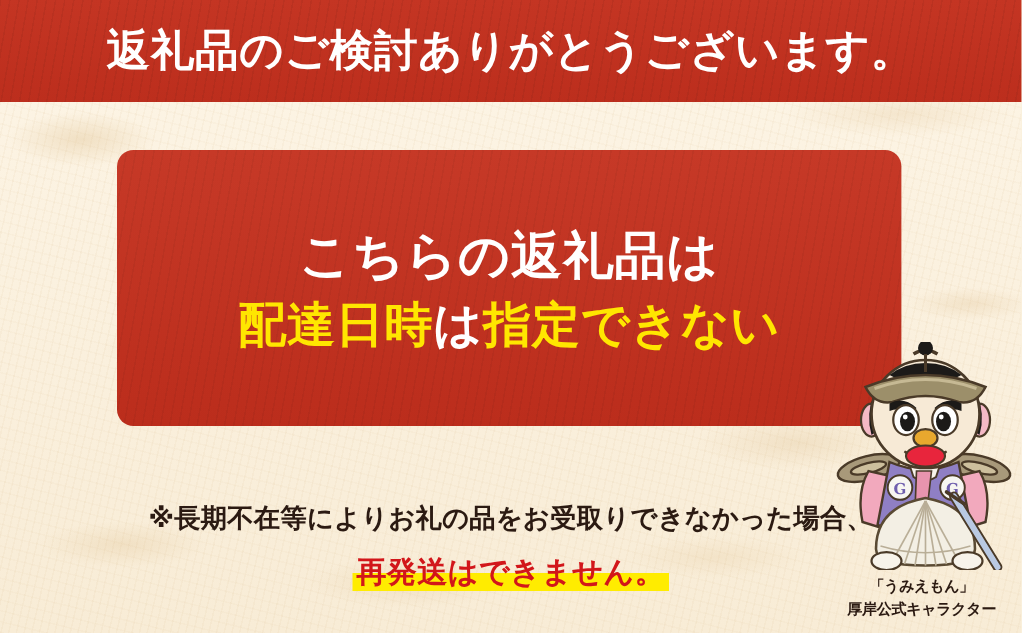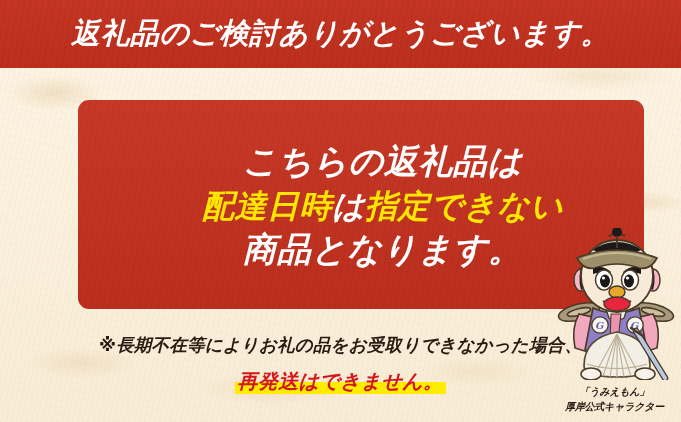--- a/index.html
+++ b/index.html
@@ -1,21 +1,21 @@
 <!DOCTYPE html>
 <html><head>
 <meta charset="utf-8">
 <style>
   html,body{margin:0;padding:0;}
   body{
     width:681px;height:422px;overflow:hidden;
     font-family:"DejaVu Sans","Liberation Sans",sans-serif;
     background:#fbf0dc;
   }
-  #stage{position:relative;width:681px;height:422px;overflow:hidden;font-style:italic;}
+  #stage{position:relative;width:681px;height:422px;overflow:hidden;}
 
   
   .paper{
     position:absolute;inset:0;
     background-color:#fbf1de;
     background-image:
       radial-gradient(ellipse 70px 26px at 8% 22%, rgba(225,197,152,.42), rgba(225,197,152,0) 70%),
       radial-gradient(ellipse 90px 20px at 33% 12%, rgba(228,201,158,.34), rgba(228,201,158,0) 70%),
       radial-gradient(ellipse 60px 24px at 62% 30%, rgba(222,192,145,.34), rgba(222,192,145,0) 70%),
       radial-gradient(ellipse 110px 22px at 88% 18%, rgba(229,203,162,.33), rgba(229,203,162,0) 70%),
@@ -48,27 +48,26 @@
     background-image:repeating-linear-gradient(100deg, rgba(0,0,0,.05) 0 1px, rgba(255,255,255,0) 1px 6px);
   }
   .header-text{
     position:relative;z-index:2;
     color:#ffffff;font-weight:bold;font-size:29px;letter-spacing:.5px;
     white-space:nowrap;
   }
 
   
   .redbox{
-    position:absolute;left:78px;top:100px;width:523px;height:209px;
+    position:absolute;left:78px;top:100px;width:523px;height:184px;
     background:#c0301f;
     background-image:linear-gradient(#c63927,#bb2d1c);
     border-radius:11px;
     box-shadow:0 0 0 0 rgba(0,0,0,0);
     z-index:3;
-    padding-left:43px;
   }
   .redbox:after{
     content:"";position:absolute;inset:0;border-radius:11px;
     background-image:repeating-linear-gradient(100deg, rgba(0,0,0,.045) 0 1px, rgba(255,255,255,0) 1px 6px);
   }
   .redbox-inner{
     position:relative;z-index:2;height:100%;
     display:flex;flex-direction:column;align-items:center;justify-content:center;
     padding-top:2px;box-sizing:border-box;
   }
@@ -127,21 +126,20 @@
   <div class="paper"></div>
 
   <div class="headerbar">
     <div class="header-text">返礼品のご検討ありがとうございます。</div>
   </div>
 
   <div class="redbox">
     <div class="redbox-inner">
       <div class="line-white">こちらの返礼品は</div>
       <div class="line-big"><span class="seg-yellow">配達日時</span><span class="seg-white">は</span><span class="seg-yellow">指定できない</span></div>
-      <div class="line-white l3">商品となります。</div>
     </div>
   </div>
 
   <div class="note">
     <div class="note-1">※長期不在等によりお礼の品をお受取りできなかった場合、</div>
     <div class="note-2-wrap">
       <span class="note-2">
         <span class="hl"></span>
         <span class="txt">再発送はできません。</span>
       </span>

